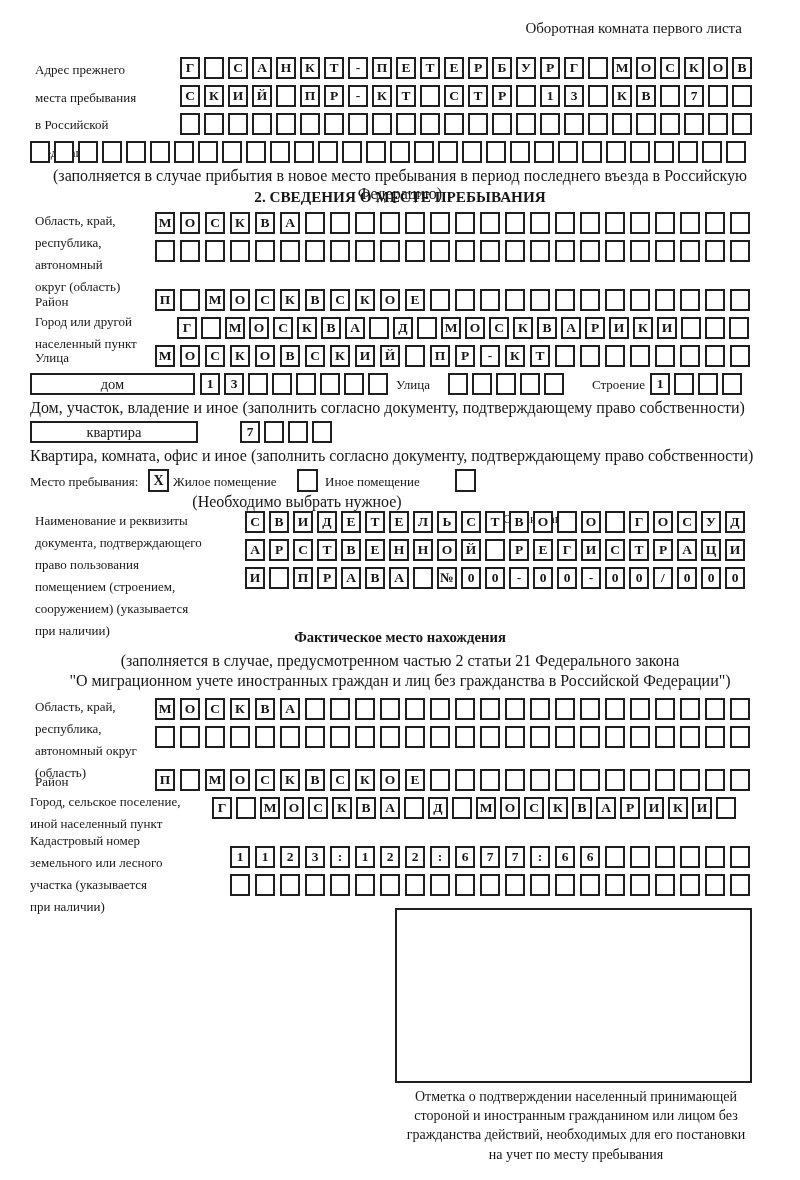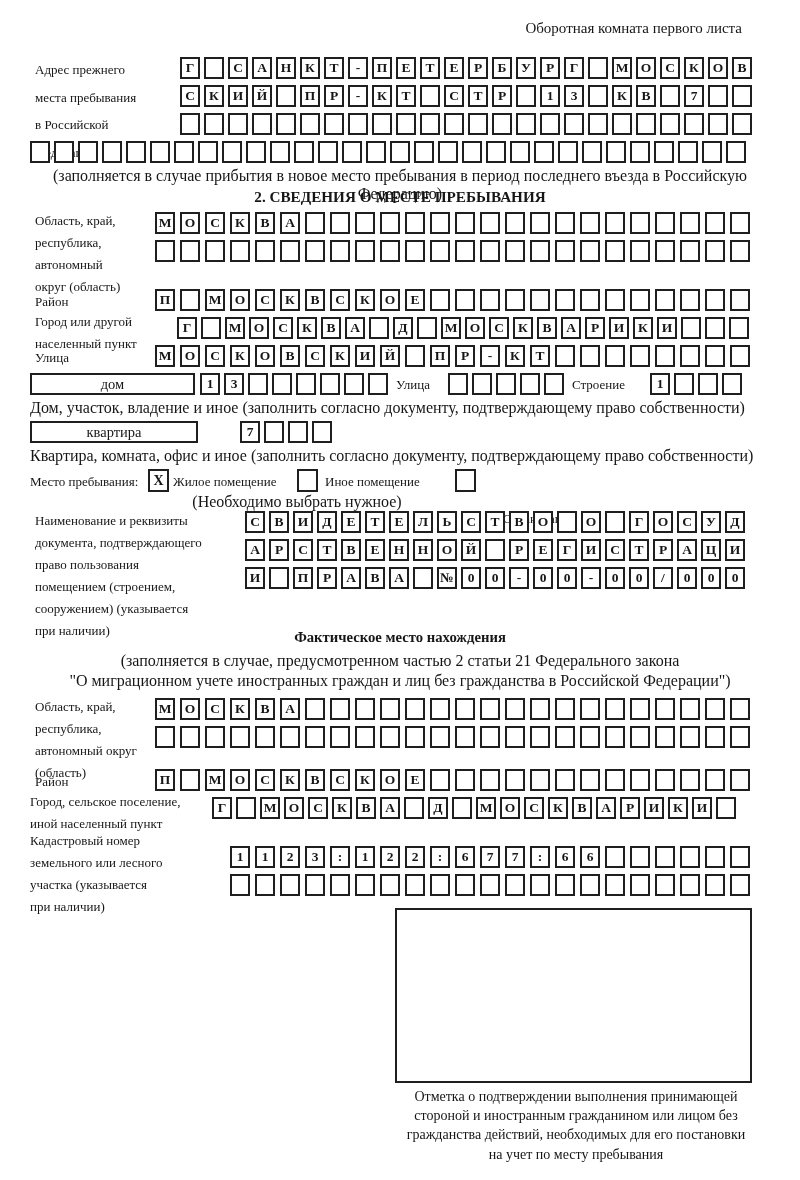--- a/index.html
+++ b/index.html
@@ -307,21 +307,21 @@
       <span class="cell"></span>
     </div>
   <div class="abs lbl" style="left:396px;top:374px;">Улица</div>
   <div class="boxrow" style="left:448px;top:373px;">
       <span class="cell"></span>
       <span class="cell"></span>
       <span class="cell"></span>
       <span class="cell"></span>
       <span class="cell"></span>
     </div>
-  <div class="abs lbl" style="left:572px;top:374px;">Строение</div>
+  <div class="abs lbl" style="left:592px;top:374px;">Строение</div>
   <div class="boxrow" style="left:650px;top:373px;">
       <span class="cell">1</span>
       <span class="cell"></span>
       <span class="cell"></span>
       <span class="cell"></span>
     </div>
   <div class="abs note" style="left:30px;top:399px;">Дом, участок, владение и иное (заполнить согласно документу, подтверждающему право собственности)</div>
 
   <div class="widebox" style="left:30px;top:421px;width:168px;">квартира</div>
   <div class="boxrow" style="left:240px;top:421px;">
@@ -587,19 +587,19 @@
       <span class="cell"></span>
       <span class="cell"></span>
       <span class="cell"></span>
       <span class="cell"></span>
       <span class="cell"></span>
       <span class="cell"></span>
     </div>
 
   <div class="stampbox" style="left:395px;top:908px;width:357px;height:175px;"></div>
   <div class="abs ctr" style="left:370px;top:1087px;width:412px;font-size:14px;line-height:19.2px;">
-    <span class="ln" style="white-space:normal;">Отметка о подтверждении выполнения принимающей</span>
+    <span class="ln" style="white-space:normal;">Отметка о подтверждении населенный принимающей</span>
     <span class="ln" style="white-space:normal;">стороной и иностранным гражданином или лицом без</span>
     <span class="ln" style="white-space:normal;">гражданства действий, необходимых для его постановки</span>
     <span class="ln" style="white-space:normal;">на учет по месту пребывания</span>
   </div>
 
 </div>
 
 </body></html>

